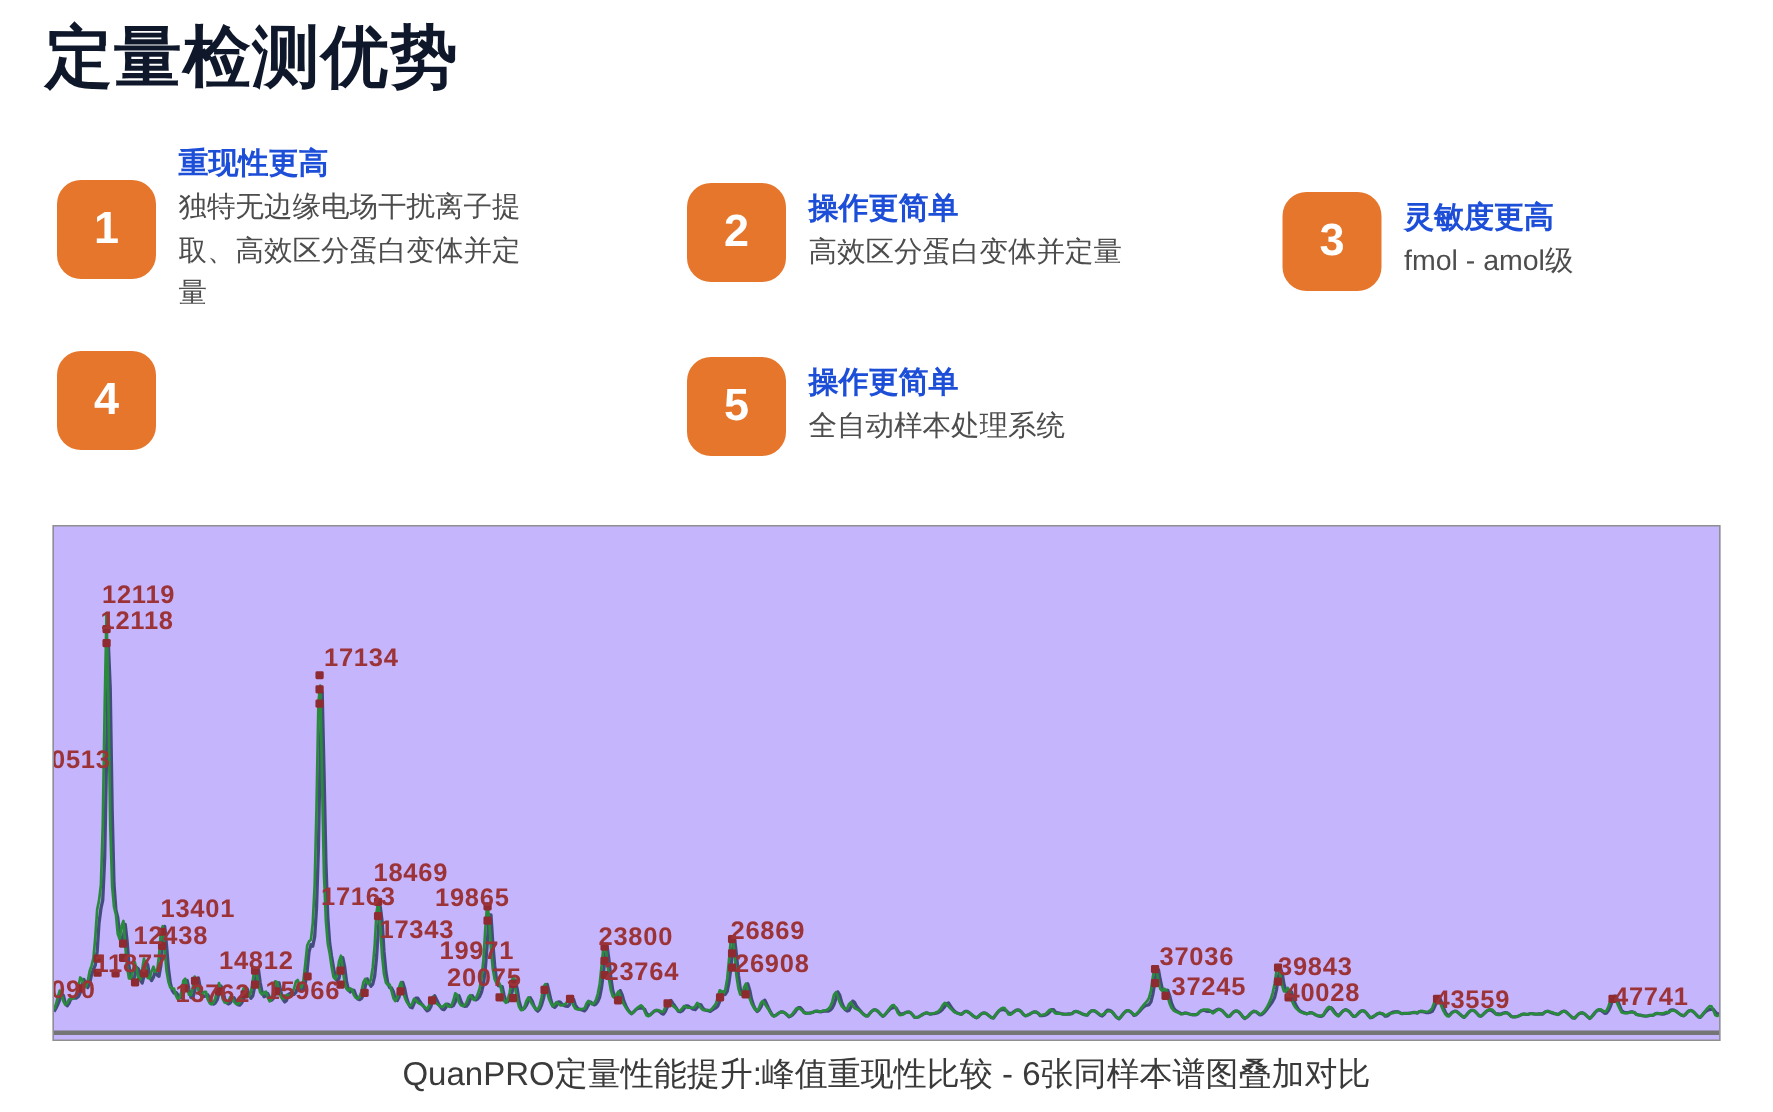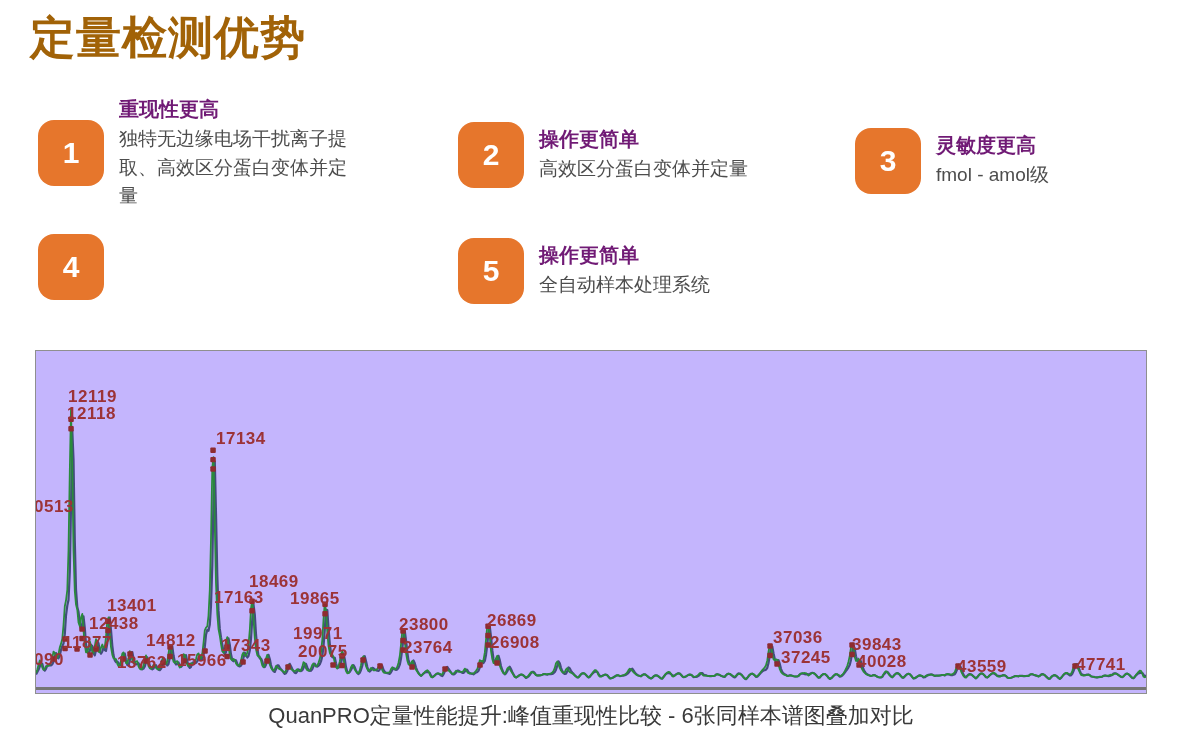--- a/index.html
+++ b/index.html
@@ -2,29 +2,29 @@
 <html><head>
 <meta charset="utf-8">
 <style>
   html,body{margin:0;padding:0;}
   body{
     width:1182px;height:741px;position:relative;background:#ffffff;
     font-family:"Liberation Sans","DejaVu Sans",sans-serif;overflow:hidden;
   }
   .page-title{
     position:absolute;left:30px;top:8px;margin:0;
-    font-size:45px;font-weight:700;color:#a16207;letter-spacing:1px;
+    font-size:45px;font-weight:700;color:#0f172a;letter-spacing:1px;
   }
   .feature{position:absolute;display:flex;gap:15px;align-items:center;}
   .badge{
     width:66px;height:66px;border-radius:16px;background:#e6762c;
     display:flex;align-items:center;justify-content:center;flex-shrink:0;
   }
   .badge span{color:#ffffff;font-size:30px;font-weight:700;}
-  .ft-title{font-size:20px;font-weight:700;color:#701a75;line-height:1.35;}
+  .ft-title{font-size:20px;font-weight:700;color:#1d4ed8;line-height:1.35;}
   .ft-desc{font-size:19px;font-weight:400;color:#4d4d4d;line-height:1.5;margin-top:2px;}
   #f1 .ft-desc{width:240px;}
   #f1{left:38px;top:96px;}
   #f2{left:458px;top:122px;}
   #f3{left:855px;top:128px;}
   #f4{left:38px;top:234px;}
   #f5{left:458px;top:238px;}
   .chart-box{
     position:absolute;left:35px;top:350px;width:1112px;height:344px;
     border:1.5px solid #8f8f8f;background:#c4b5fd;box-sizing:border-box;overflow:hidden;
@@ -160,21 +160,21 @@
       <span class="peak-label" style="left: 180px; top: 79px;">17134</span>
       <span class="peak-label" style="left: -2px; top: 147px;">0513</span>
       <span class="peak-label" style="left: 71px; top: 246px;">13401</span>
       <span class="peak-label" style="left: 53px; top: 264px;">12438</span>
       <span class="peak-label" style="left: 27px; top: 283px;">11877</span>
       <span class="peak-label" style="left: -2px; top: 300px;">090</span>
       <span class="peak-label" style="left: 81px; top: 303px;">13762</span>
       <span class="peak-label" style="left: 110px; top: 281px;">14812</span>
       <span class="peak-label" style="left: 141px; top: 301px;">15966</span>
       <span class="peak-label" style="left: 178px; top: 238px;">17163</span>
-      <span class="peak-label" style="left: 185px; top: 286px;">17343</span>
+      <span class="peak-label" style="left: 185px; top: 260px; padding-left: 32px;">17343</span>
       <span class="peak-label" style="left: 213px; top: 222px;">18469</span>
       <span class="peak-label" style="left: 254px; top: 239px;">19865</span>
       <span class="peak-label" style="left: 257px; top: 274px;">19971</span>
       <span class="peak-label" style="left: 262px; top: 292px;">20075</span>
       <span class="peak-label" style="left: 363px; top: 265px; text-align: right;">23800</span>
       <span class="peak-label" style="left: 367px; top: 288px;">23764</span>
       <span class="peak-label" style="left: 451px; top: 261px;">26869</span>
       <span class="peak-label" style="left: 454px; top: 283px;">26908</span>
       <span class="peak-label" style="left: 737px; top: 278px;">37036</span>
       <span class="peak-label" style="left: 745px; top: 298px;">37245</span>

